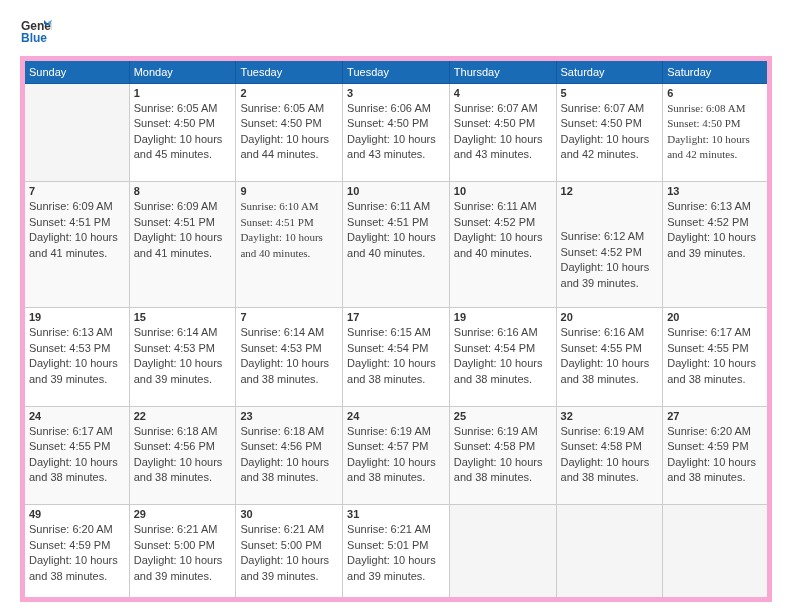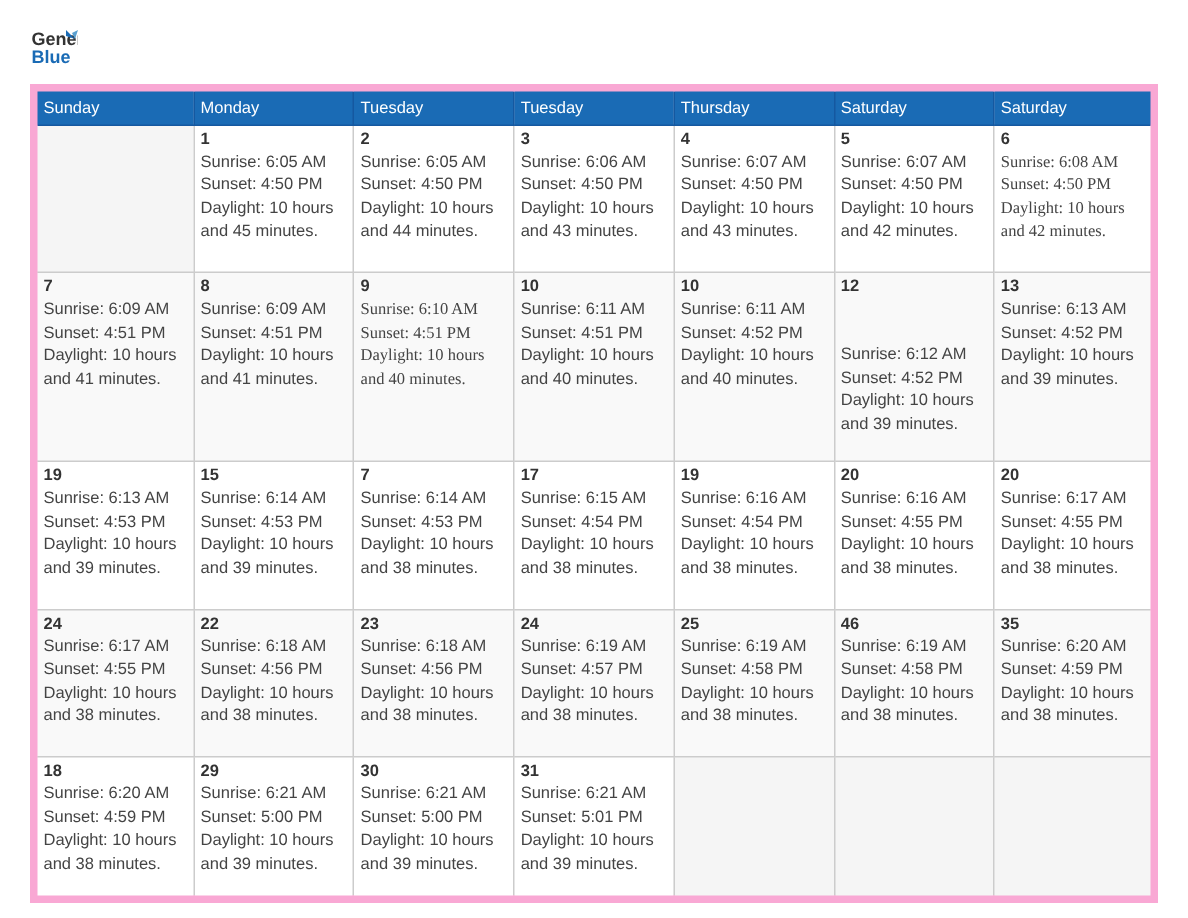--- a/index.html
+++ b/index.html
@@ -301,37 +301,37 @@
 and 38 minutes.</div>
           </td>
           <td>
             <span class="day-num">25</span>
             <div class="day-info" style="white-space: pre-line;">Sunrise: 6:19 AM
 Sunset: 4:58 PM
 Daylight: 10 hours
 and 38 minutes.</div>
           </td>
           <td>
-            <span class="day-num">46</span>
+            <span class="day-num">32</span>
             <div class="day-info" style="white-space: pre-line;">Sunrise: 6:19 AM
 Sunset: 4:58 PM
 Daylight: 10 hours
 and 38 minutes.</div>
           </td>
           <td>
-            <span class="day-num">35</span>
+            <span class="day-num">27</span>
             <div class="day-info" style="white-space: pre-line;">Sunrise: 6:20 AM
 Sunset: 4:59 PM
 Daylight: 10 hours
 and 38 minutes.</div>
           </td>
         </tr>
         <tr class="last-row">
           <td>
-            <span class="day-num">18</span>
+            <span class="day-num">49</span>
             <div class="day-info" style="white-space: pre-line;">Sunrise: 6:20 AM
 Sunset: 4:59 PM
 Daylight: 10 hours
 and 38 minutes.</div>
           </td>
           <td>
             <span class="day-num">29</span>
             <div class="day-info" style="white-space: pre-line;">Sunrise: 6:21 AM
 Sunset: 5:00 PM
 Daylight: 10 hours

